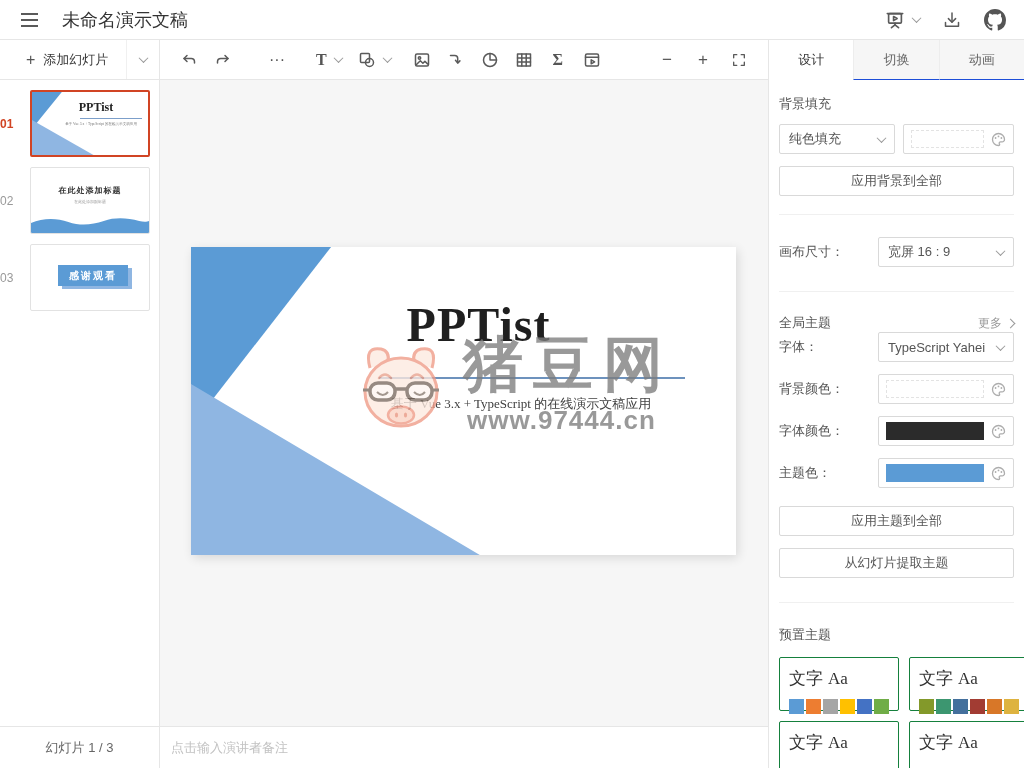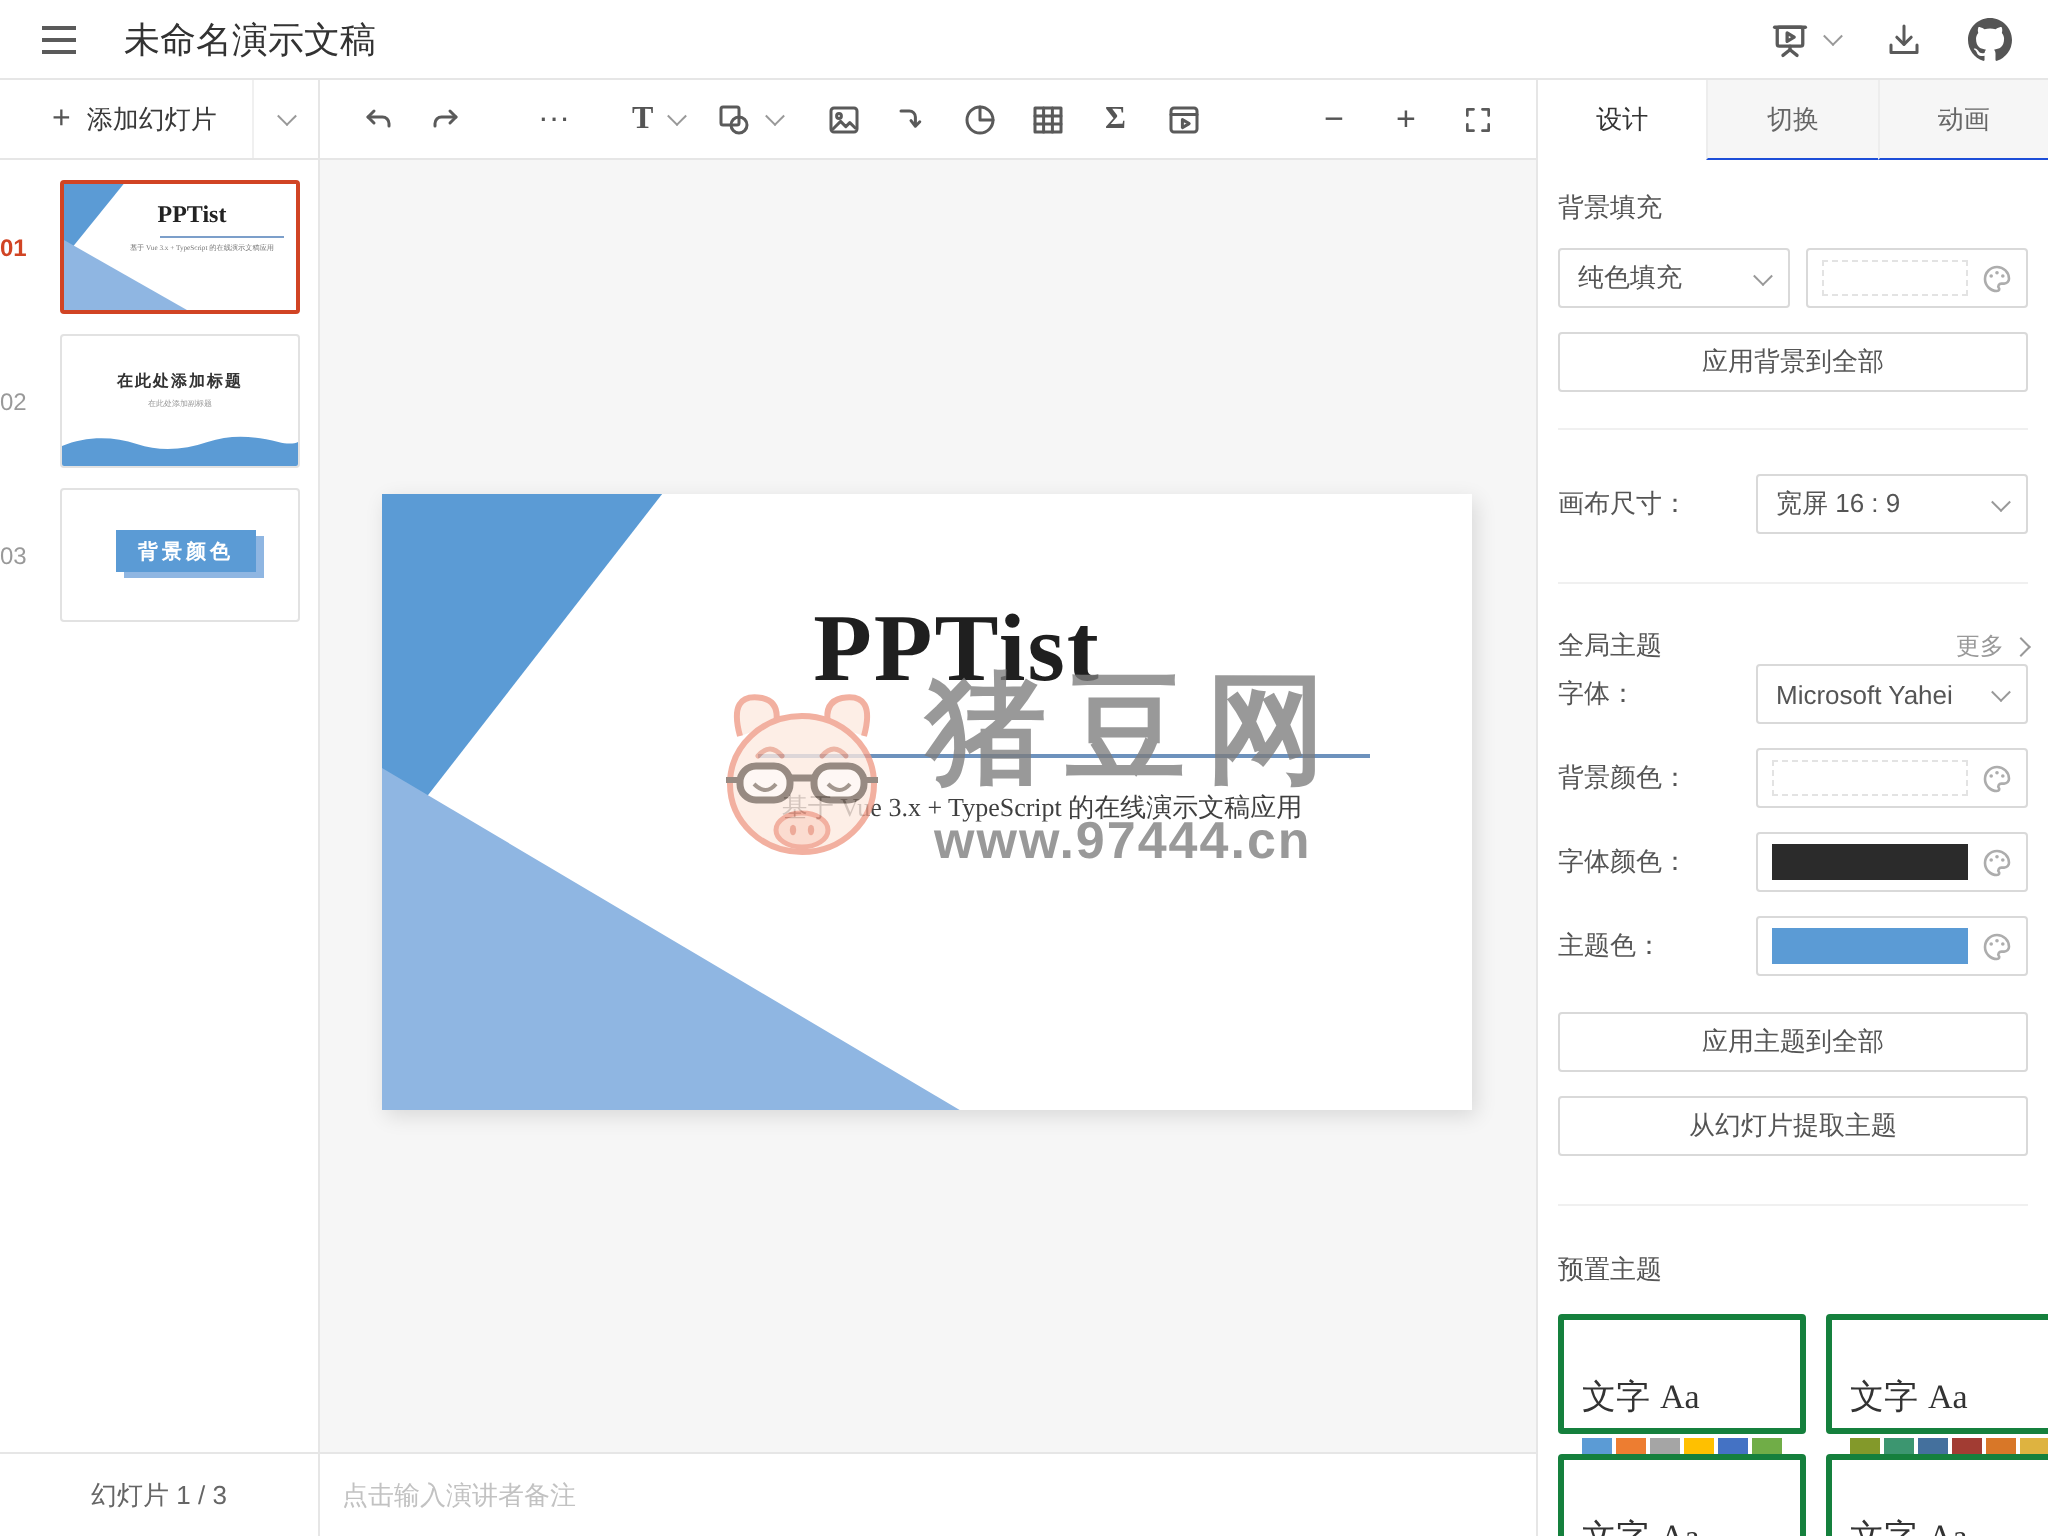--- a/index.html
+++ b/index.html
@@ -89,21 +89,21 @@
   .pal-ic { flex:none; }
   .btn { height:30px; border:1px solid #d9d9d9; border-radius:2px; background:#fff; display:flex; align-items:center; justify-content:center; color:#555; cursor:pointer; }
   .mt12 { margin-top:12px; } .mt18 { margin-top:18px; }
   .divider { height:1px; background:#f0f0f0; margin-top:18px; }
   .divider.big { margin-top:24px; }
   .kv-row { display:flex; align-items:center; justify-content:space-between; margin-top:12px; }
   .kv-row .ctl { width:136px; flex:none; }
   .head-row { display:flex; align-items:center; justify-content:space-between; margin-top:22px; }
   .more-link { display:flex; align-items:center; gap:5px; color:#999; font-size:12px; cursor:pointer; }
   .cards { display:grid; grid-template-columns:1fr 1fr; gap:10px; margin-top:13px; }
-  .card { height:54px; border:3px solid #15803d; border-radius:2px; background:#fff; padding:27px 9px; cursor:pointer; }
+  .card { height:54px; border:1px solid #15803d; border-radius:2px; background:#fff; padding:9px 9px; cursor:pointer; }
   .card-text { font-size:17px; color:#333; }
   .card-text .sample { font-family:"Liberation Serif",serif; margin-left:5px; }
   .card-palette { display:flex; gap:2px; margin-top:9px; }
   .card-palette .sq { width:15px; height:15px; display:inline-block; }
 </style>
 </head>
 <body>
 
 <div class="app">
 
@@ -174,21 +174,21 @@
             <svg class="t2-wave" viewBox="0 0 120 17" preserveAspectRatio="none">
               <path d="M0,7 C12,2 26,2 38,6 C50,10 62,9 74,5 C86,1 98,2 110,5 C114,6 118,6 120,5 L120,17 L0,17 Z" fill="#5b9bd5"></path>
             </svg>
           </div>
         </div>
 
         <div class="thumb-row">
           <div class="thumb-num">03</div>
           <div class="thumb">
             <div class="t3-shadow" style="background: rgb(143, 182, 226);"></div>
-            <div class="t3-btn" style="background: rgb(91, 155, 213);">背景颜色</div>
+            <div class="t3-btn" style="background: rgb(91, 155, 213);">感谢观看</div>
           </div>
         </div>
       </div>
 
       <div class="left-status">幻灯片 1 / 3</div>
     </div>
 
     <div class="center-col">
       <div class="toolbar">
         <div class="tb-btn">
@@ -354,21 +354,21 @@
           <span>全局主题</span>
           <span class="more-link">
             <span>更多</span>
             <i class="chev right"></i>
           </span>
         </div>
 
         <div class="kv-row" style="margin-top:0">
           <span>字体：</span>
           <div class="select ctl">
-            <span>Microsoft Yahei</span>
+            <span>TypeScript Yahei</span>
             <i class="chev"></i>
           </div>
         </div>
 
         <div class="kv-row">
           <span>背景颜色：</span>
           <div class="swatch-ctl ctl">
             <span class="swatch" style="background: rgb(255, 255, 255);"></span>
             <svg class="pal-ic" width="15" height="15" viewBox="0 0 15 15">
               <path d="M7.5 1.5a6 6 0 1 0 0 12c1.1 0 1.4-.9.9-1.6-.6-.9 0-2.1 1.3-2.1h1.4a2.4 2.4 0 0 0 2.4-2.4 6 6 0 0 0-6-5.9z" fill="none" stroke="#adadad" stroke-width="1.3"></path>

